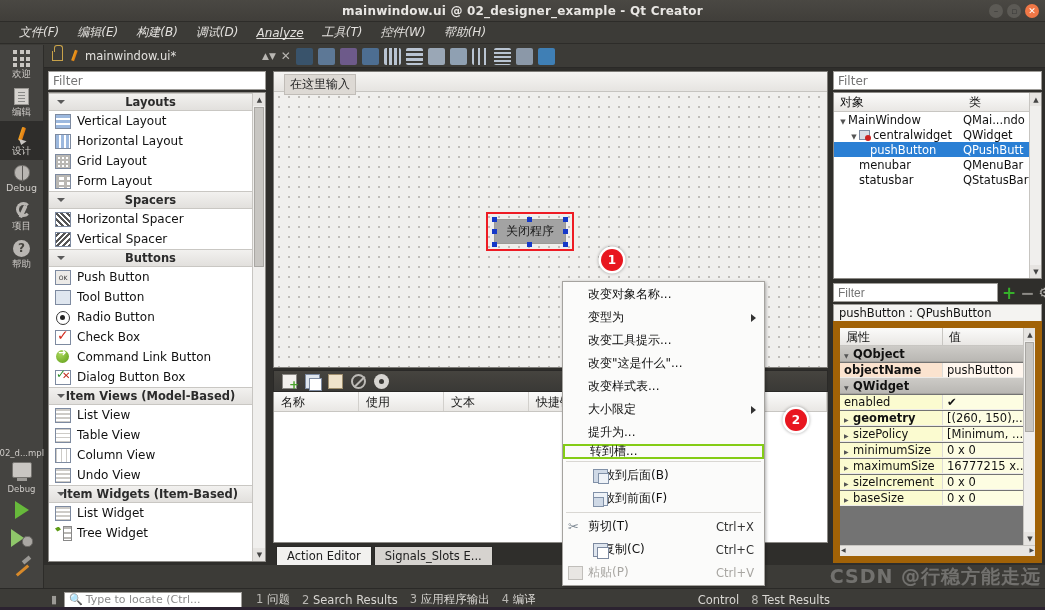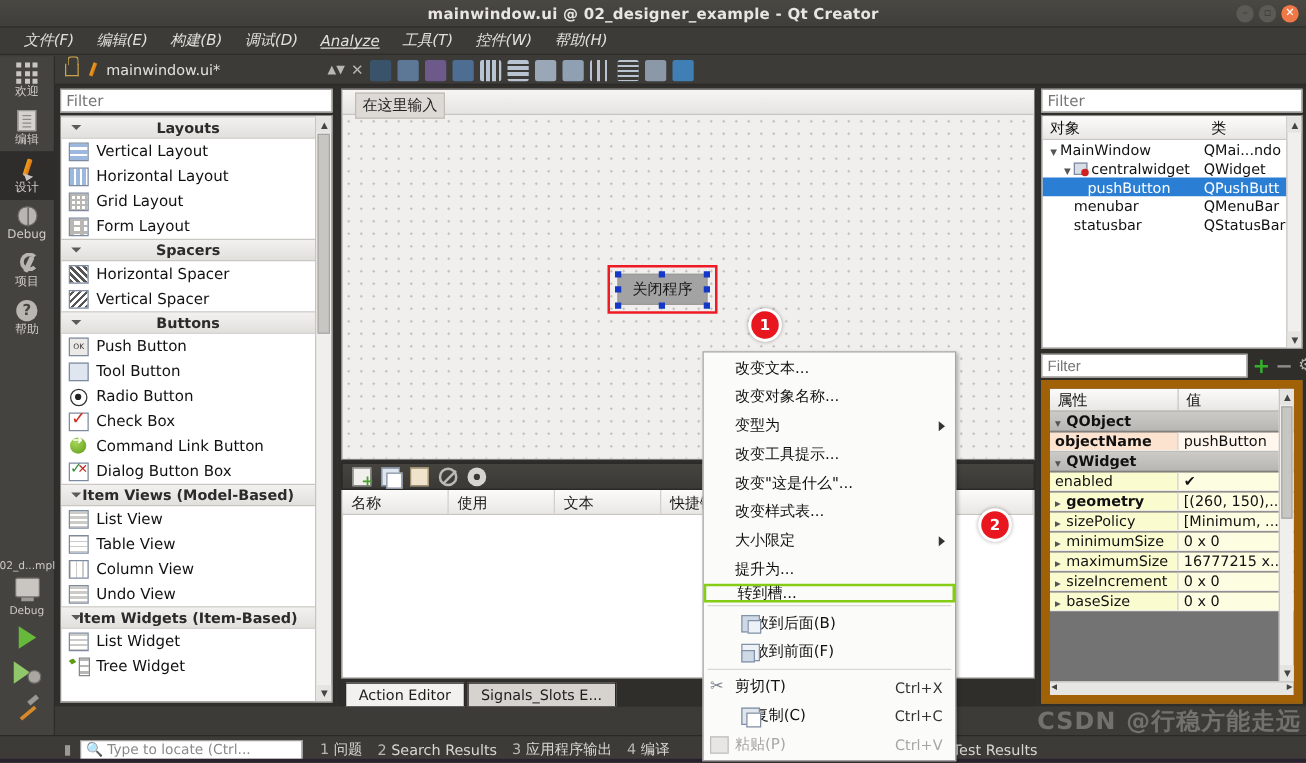--- a/index.html
+++ b/index.html
@@ -568,20 +568,21 @@
         <div class="sb-arrow" style="bottom:0;width:12px;">▼</div>
       </div>
     </div>
 
     <div class="prop-filter">
       <input class="pf-input" placeholder="Filter" style="">
       <span class="plus-ic">+</span>
       <span class="minus-ic">−</span>
       <span class="tool-ic2">⚙</span>
     </div>
+    <div class="prop-title">pushButton : QPushButton</div>
     <div class="prop-table">
       <div class="pt-head">
         <div style="width:102px">属性</div>
         <div style="flex:1;border-left:1px solid #c8c6c2;">值</div>
       </div>
       <div id="prop-rows">
           <div class="pt-row group">
             <span class="k"><span class="expander">▼</span><span style="">QObject</span></span>
           </div>
           <div class="pt-row hl">
@@ -627,23 +628,20 @@
       </div>
       <div style="position:absolute;left:0;right:0;bottom:0;height:11px;background:#e8e6e3;border-top:1px solid #c8c6c2;">
         <span style="position:absolute;left:1px;font-size:6px;color:#444;">◀</span>
         <span style="position:absolute;right:1px;font-size:6px;color:#444;">▶</span>
       </div>
     </div>
   </div>
 
   <div id="ctxmenu">
     <div id="cm-rows">
-        <div class="cm-item">
-          <span>改变文本...</span>
-        </div>
         <div class="cm-item">
           <span>改变对象名称...</span>
         </div>
         <div class="cm-item">
           <span>变型为</span>
           <span class="sub"></span>
         </div>
         <div class="cm-item">
           <span>改变工具提示...</span>
         </div>

